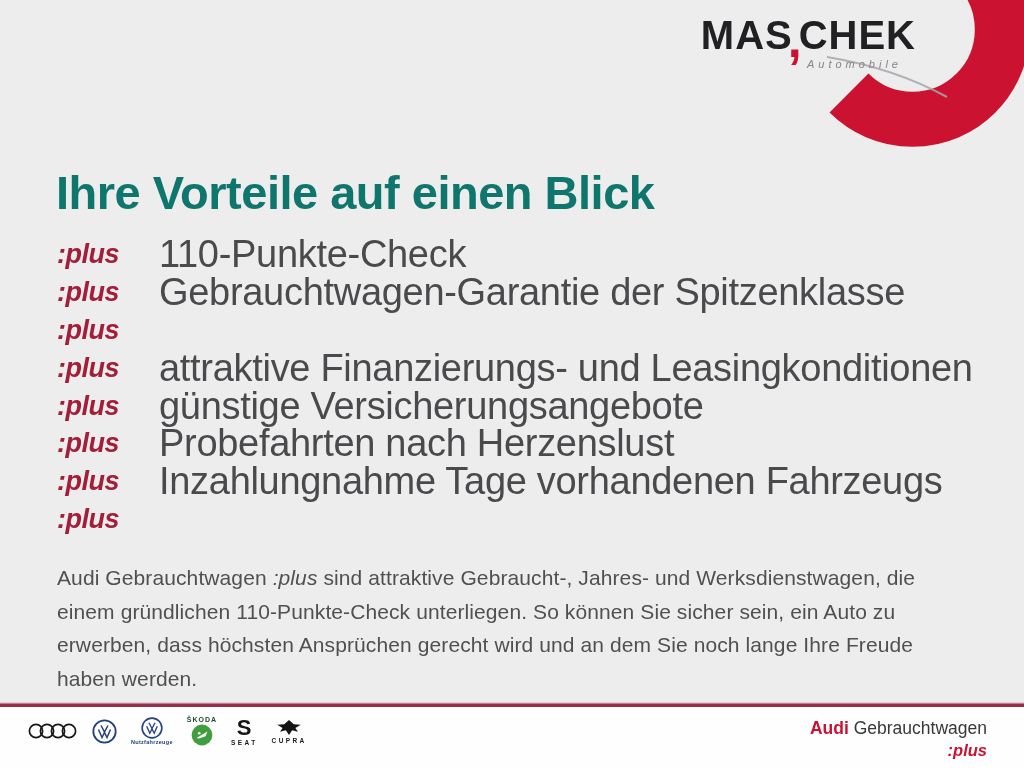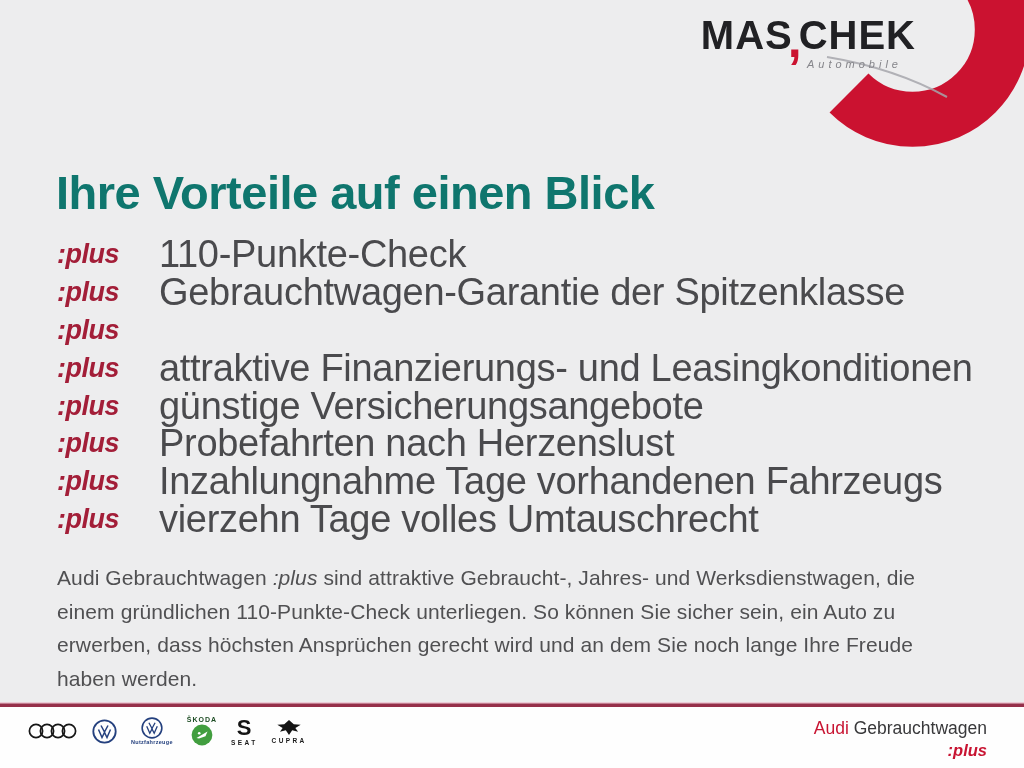--- a/index.html
+++ b/index.html
@@ -36,21 +36,21 @@
   .footer{position:absolute; left:0; top:707px; width:1024px; height:61px; background:#fefefe;}
   .brand-logos{position:absolute; left:28px; top:9px; display:flex; align-items:center; gap:14px;}
   .logo-stack{display:flex; flex-direction:column; align-items:center; line-height:1;}
   .tiny-label{font-size:5.5px; font-weight:700; color:#24407e; letter-spacing:0.3px; margin-top:1px;}
   .skoda-label{font-size:7px; font-weight:700; color:#1d4d24; letter-spacing:1px; margin-bottom:1px;}
   .dark-label{font-size:6.5px; font-weight:700; color:#1a1a1a; letter-spacing:2.4px; margin-top:2px;}
 
   .footer-right{position:absolute; right:37px; top:11px; text-align:right; line-height:1.25;}
   .fr-line1{font-size:17.5px; color:#38383a;}
   .fr-audi{color:#c8herz;}
-  .fr-audi{color:#c81432; font-weight:400;}
+  .fr-audi{color:#c81432; font-weight:700;}
   .fr-plus{font-size:16.5px; font-weight:700; font-style:italic; color:#c81432;}
 </style>
 </head>
 <body>
 
 <div class="page">
 
   <svg class="swoosh-svg" viewBox="0 0 1024 768">
     <path d="M 976 -34 A 89 89 0 1 1 849 93" fill="none" stroke="#cb1230" stroke-width="55" stroke-linecap="butt"></path>
     <path d="M 827 57 Q 894 68 947 97" fill="none" stroke="#a6a6ac" stroke-width="2" opacity="0.85"></path>
@@ -86,21 +86,20 @@
     <div class="benefit-row">
       <span class="plus">:plus</span>
       <span class="btext">Probefahrten nach Herzenslust</span>
     </div>
     <div class="benefit-row">
       <span class="plus">:plus</span>
       <span class="btext">Inzahlungnahme Tage vorhandenen Fahrzeugs</span>
     </div>
     <div class="benefit-row">
       <span class="plus">:plus</span>
-      <span class="btext">vierzehn Tage volles Umtauschrecht</span>
     </div>
   </div>
 
   <p class="footnote"><span>Audi Gebrauchtwagen </span><span class="fn-plus">:plus</span><span> sind attraktive Gebraucht-, Jahres- und Werksdienstwagen, die einem gründlichen 110-Punkte-Check unterliegen. So können Sie sicher sein, ein Auto zu erwerben, dass höchsten Ansprüchen gerecht wird und an dem Sie noch lange Ihre Freude haben werden.</span></p>
 
   <div class="separator"></div>
 
   <div class="footer">
 
     <div class="brand-logos">

